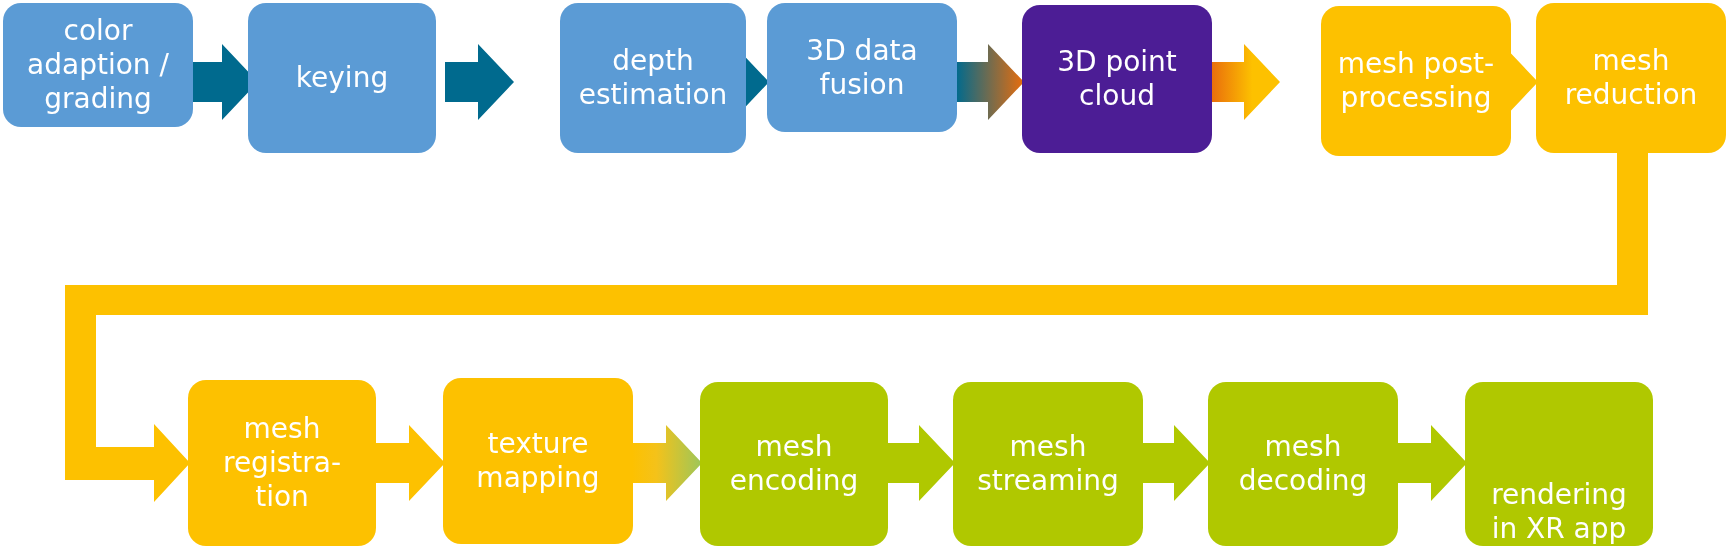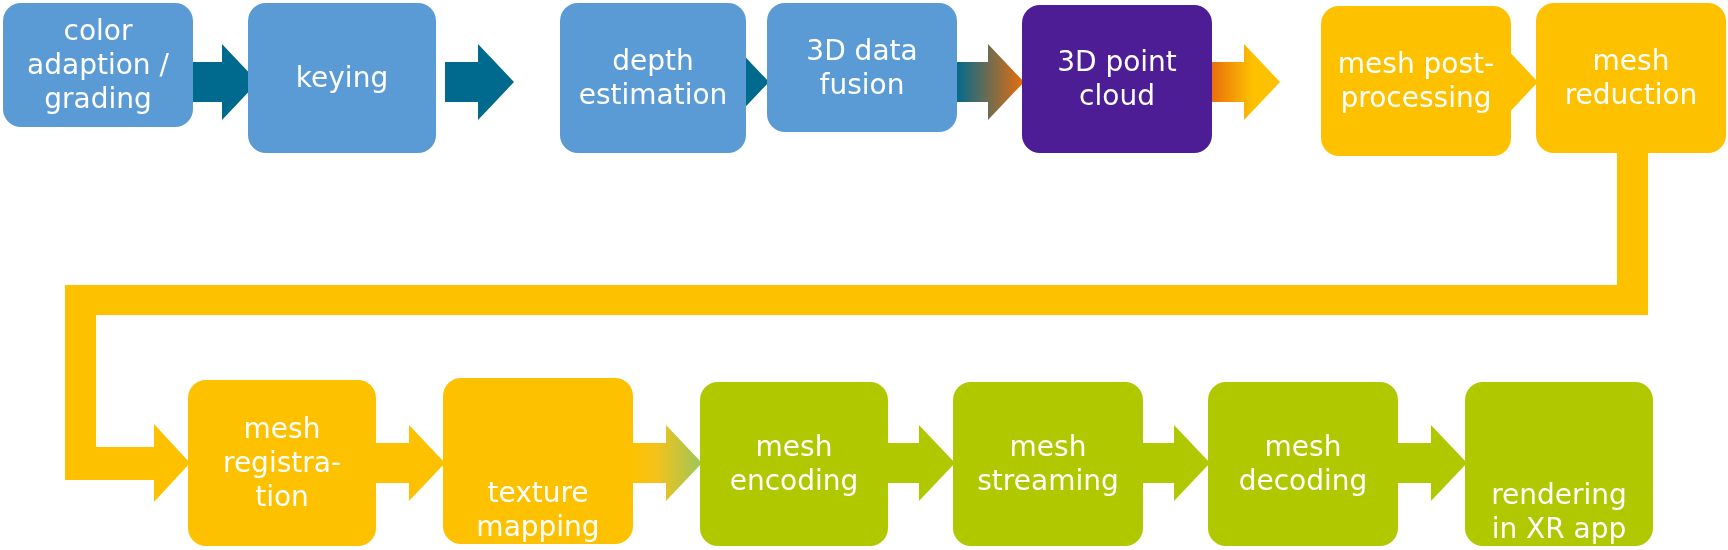--- a/index.html
+++ b/index.html
@@ -62,21 +62,21 @@
 fusion</span></div>
     <div class="box orange" style="left: 1022px; top: 5px; width: 190px; height: 148px;"><span>3D point
 cloud</span></div>
     <div class="box yellow" style="left: 1321px; top: 6px; width: 190px; height: 150px;"><span>mesh post-
 processing</span></div>
     <div class="box yellow" style="left: 1536px; top: 3px; width: 190px; height: 150px;"><span>mesh
 reduction</span></div>
     <div class="box yellow" style="left: 188px; top: 380px; width: 188px; height: 166px;"><span>mesh
 registra-
 tion</span></div>
-    <div class="box yellow" style="left: 443px; top: 378px; width: 190px; height: 166px; align-items: flex-end;"><span>texture
+    <div class="box yellow" style="left: 443px; top: 378px; width: 190px; height: 166px;"><span>texture
 mapping</span></div>
     <div class="box green" style="left: 700px; top: 382px; width: 188px; height: 164px;"><span>mesh
 encoding</span></div>
     <div class="box green" style="left: 953px; top: 382px; width: 190px; height: 164px;"><span>mesh
 streaming</span></div>
     <div class="box green" style="left: 1208px; top: 382px; width: 190px; height: 164px;"><span>mesh
 decoding</span></div>
     <div class="box green" style="left: 1465px; top: 382px; width: 188px; height: 164px; align-items: flex-end;"><span>rendering
 in XR app</span></div>
   </div>

